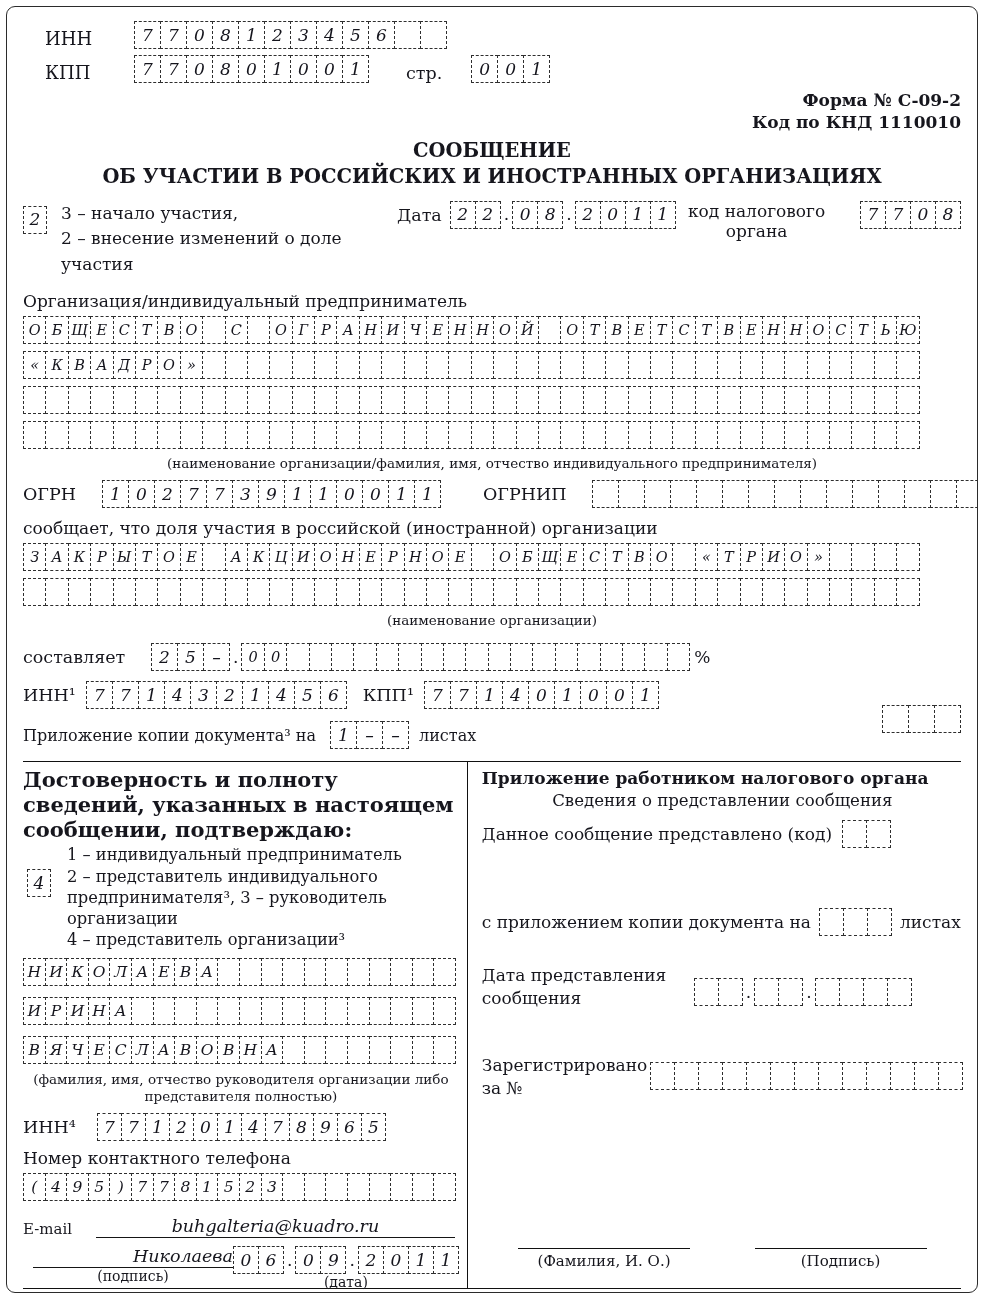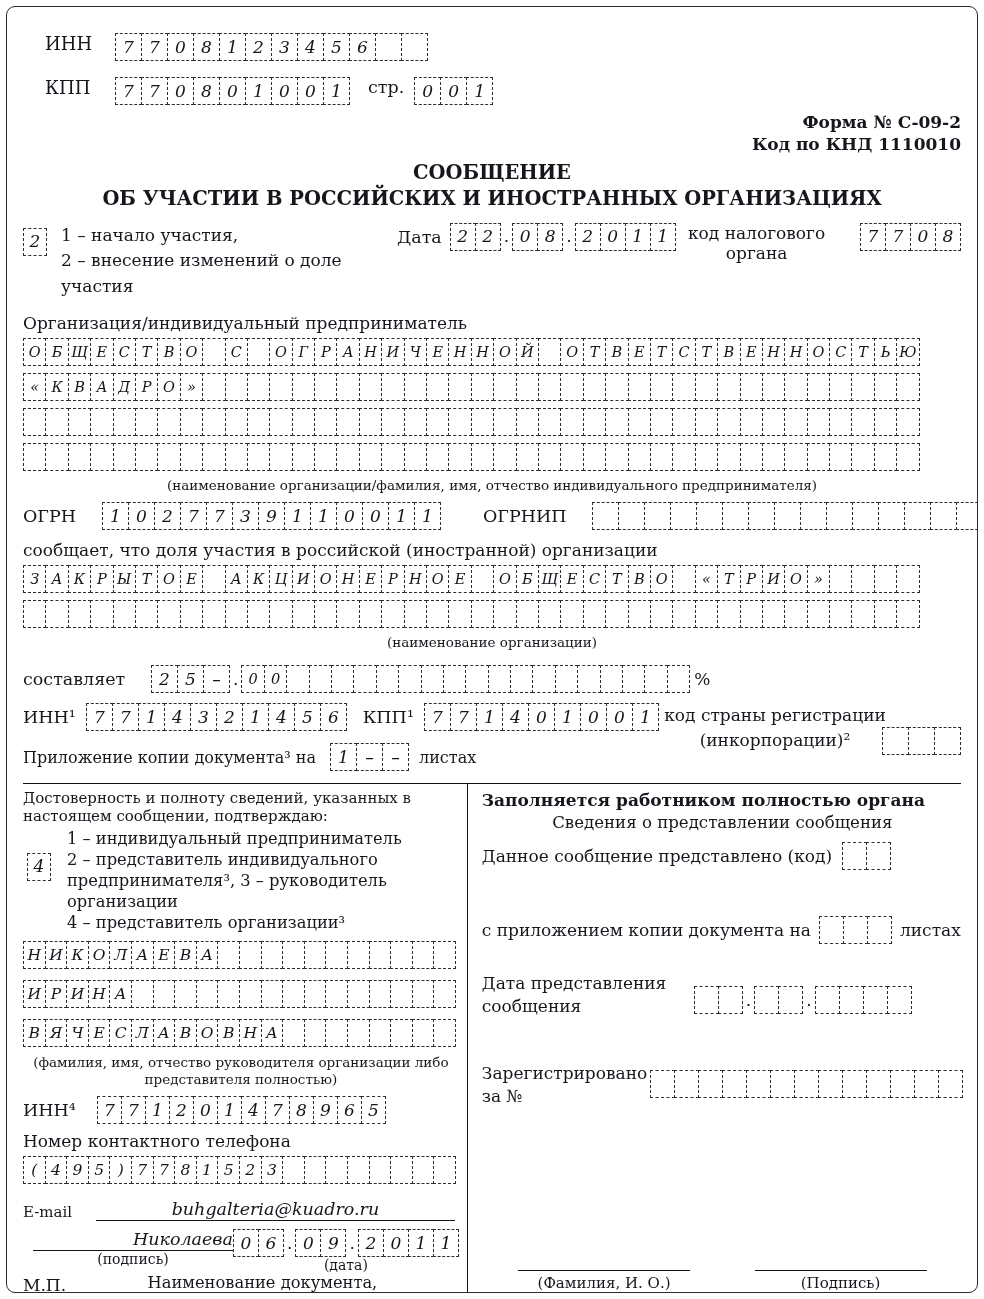--- a/index.html
+++ b/index.html
@@ -17,21 +17,21 @@
   .cg-40{--cw:23.4px;} .cg-40 .cell{font-size:14.5px;}
   .cg-20L{--cw:22.6px;} .cg-20L .cell{font-size:15.5px;}
   .cg-box{--cw:24px;}
   .cg-d{--cw:26px;}
   .cg-sm{--cw:25px;}
 
   .lbl{font-size:17.5px;}
   .dot{font-size:17px;margin:0 3px;align-self:center;}
 
   
-  .idrow{display:flex;align-items:flex-start;margin:16px 0 6px 22px;font-size:18px;}
+  .idrow{display:flex;align-items:flex-end;margin:4px 0 6px 22px;font-size:18px;gap:19px;}
   .idrow .lbl{width:70px;font-size:18px;}
   .pagelbl{margin:0 10px 0 18px;font-size:17.5px;}
 
   .form-meta{text-align:right;font-weight:bold;font-size:17px;line-height:1.3;margin-top:0px;}
   .title{text-align:center;font-weight:bold;font-size:19.5px;line-height:1.3;margin:5px 0 12px;}
 
   
   .part-row{display:flex;align-items:flex-start;margin:4px 0 14px;font-size:17px;line-height:1.5;}
   .part-row .cg-box{margin-top:5px;}
   .part-opts{margin-left:14px;width:336px;}
@@ -61,21 +61,21 @@
   .country-cells{position:absolute;right:0;top:24px;}
   .regids .r2{display:flex;align-items:center;margin-top:12px;}
   .regids .r2 .pre{margin-right:14px;}
   .regids .r2 .post{margin-left:10px;}
 
   
   .cols{display:flex;border-top:1.5px solid #111;border-bottom:1.5px solid #111;margin-top:6px;height:528px;box-sizing:border-box;}
   .col-left{width:474px;padding:6px 8px 4px 0;box-sizing:border-box;display:flex;flex-direction:column;}
   .col-right{flex:1;border-left:1.5px solid #111;padding:6px 2px 10px 14px;box-sizing:border-box;display:flex;flex-direction:column;}
 
-  .conf-head{font-weight:normal;font-size:15px;line-height:1.18;}
+  .conf-head{font-weight:bold;font-size:21px;line-height:1.18;}
   .conf-opts{position:relative;padding-left:44px;font-size:16.3px;line-height:1.3;margin-top:2px;}
   .conf-code{position:absolute;left:4px;top:25px;}
   .name-caption{text-align:center;font-size:13.5px;line-height:1.25;margin:0 0 4px;}
   .inn4-row{display:flex;align-items:center;margin:4px 0 4px;}
   .inn4-row .lbl{width:74px;}
   .phone-lbl{font-size:17px;margin:3px 0 5px;}
   .email-row{display:flex;align-items:flex-end;margin:8px 4px 4px 0;}
   .email-row .lbl{margin-right:24px;font-size:15px;}
   .email-line{flex:1;border-bottom:1.5px solid #151515;text-align:center;font-style:italic;font-size:17.5px;padding-bottom:1px;}
   .sig-row{display:flex;align-items:flex-start;margin-top:4px;}
@@ -83,21 +83,21 @@
   .sig-name{border-bottom:1.5px solid #151515;text-align:right;font-style:italic;font-size:17.5px;padding-bottom:1px;}
   .sig-cap{text-align:center;font-size:14px;}
   .sig-right{margin-left:auto;text-align:center;}
   .mp-row{display:flex;margin-top:0px;}
   .mp{font-size:17px;margin-top:2px;}
   .doc-label{flex:1;text-align:center;font-size:16.3px;line-height:1.2;}
 
   .off-head{font-weight:bold;font-size:17px;}
   .off-sub{text-align:center;font-size:16.6px;margin:3px 0 10px;}
   .off-row{display:flex;align-items:center;font-size:17px;}
-  .off-row1{margin-bottom:46px;align-items:center;}
+  .off-row1{margin-bottom:60px;align-items:center;}
   .off-row1 .cg{margin-left:10px;}
   .off-row2{margin-bottom:28px;}
   .off-row2 .cg{margin:0 8px;}
   .off-date{display:flex;margin-bottom:44px;font-size:17px;line-height:1.35;}
   .off-date .datelbl{width:186px;}
   .off-date .cells{display:flex;align-items:center;margin-top:10px;margin-left:26px;}
   .off-reg{display:flex;font-size:17px;line-height:1.35;}
   .off-reg .reglbl{width:168px;}
   .off-reg .cg{margin-top:8px;}
   .sig-lines{display:flex;justify-content:space-around;margin-top:auto;padding:0 4px 8px;}
@@ -160,21 +160,21 @@
   <div class="title">
     <div>СООБЩЕНИЕ</div>
     <div>ОБ УЧАСТИИ В РОССИЙСКИХ И ИНОСТРАННЫХ ОРГАНИЗАЦИЯХ</div>
   </div>
 
   <div class="part-row">
     <span class="cg cg-box">
         <span class="cell">2</span>
       </span>
     <div class="part-opts">
-      <div>1 – начало участия,</div>
+      <div>3 – начало участия,</div>
       <div>2 – внесение изменений о доле участия</div>
     </div>
     <div class="part-date">
       <span class="lbl">Дата</span>
       <span class="cg cg-d">
           <span class="cell">2</span>
           <span class="cell">2</span>
         </span>
       <span class="dot">.</span>
       <span class="cg cg-d">
@@ -547,24 +547,20 @@
           <span class="cell">7</span>
           <span class="cell">1</span>
           <span class="cell">4</span>
           <span class="cell">0</span>
           <span class="cell">1</span>
           <span class="cell">0</span>
           <span class="cell">0</span>
           <span class="cell">1</span>
         </span>
     </div>
-    <div class="country-lbl">
-      <div>код страны регистрации</div>
-      <div>(инкорпорации)²</div>
-    </div>
     <span class="cg cg-id country-cells">
         <span class="cell"></span>
         <span class="cell"></span>
         <span class="cell"></span>
       </span>
     <div class="r2">
       <span class="pre">Приложение копии документа³ на</span>
       <span class="cg cg-id">
           <span class="cell">1</span>
           <span class="cell">–</span>
@@ -725,21 +721,21 @@
         </div>
       </div>
       <div class="mp-row">
         <span class="mp">М.П.</span>
         <span class="doc-label">Наименование документа, подтверждающего полномочия представителя</span>
       </div>
 
     </div>
 
     <div class="col-right">
-      <div class="off-head">Заполняется работником полностью органа</div>
+      <div class="off-head">Приложение работником налогового органа</div>
       <div class="off-sub">Сведения о представлении сообщения</div>
       <div class="off-row off-row1">
         <span>Данное сообщение представлено (код)</span>
         <span class="cg cg-sm">
             <span class="cell"></span>
             <span class="cell"></span>
           </span>
       </div>
       <div class="off-row off-row2">
         <span>с приложением копии документа на</span>

